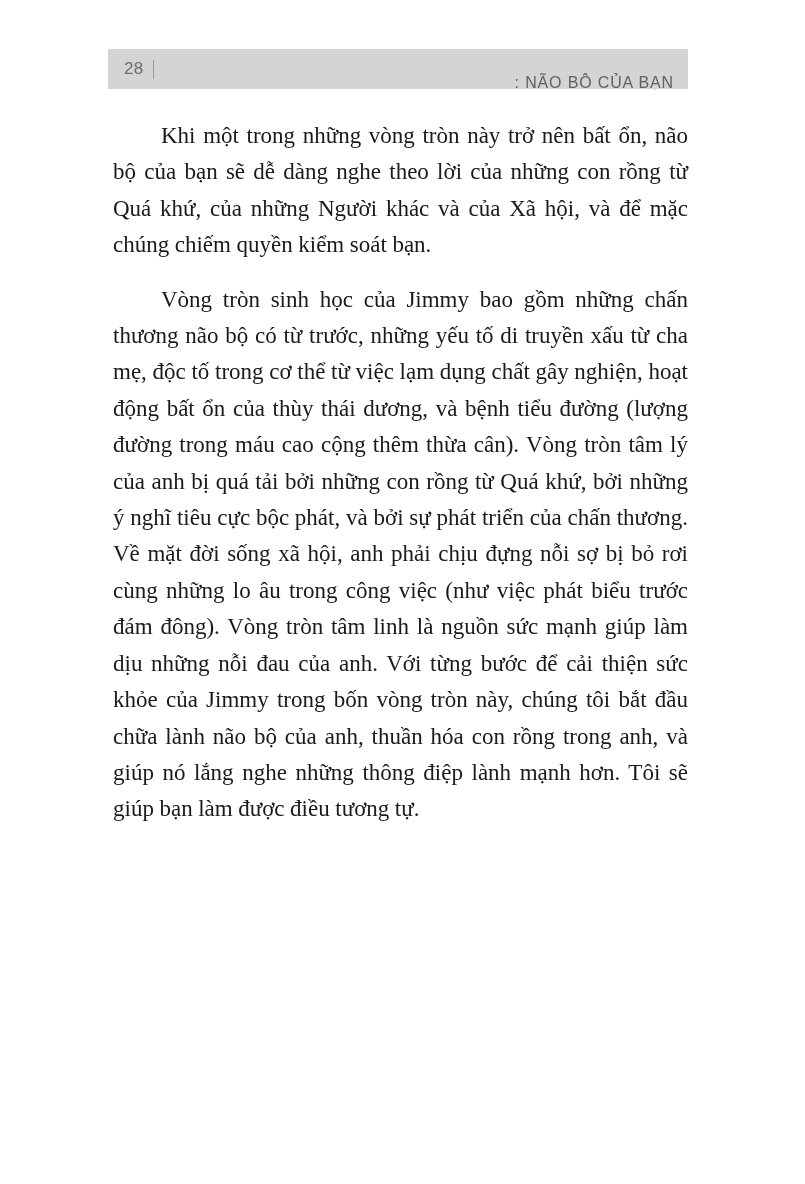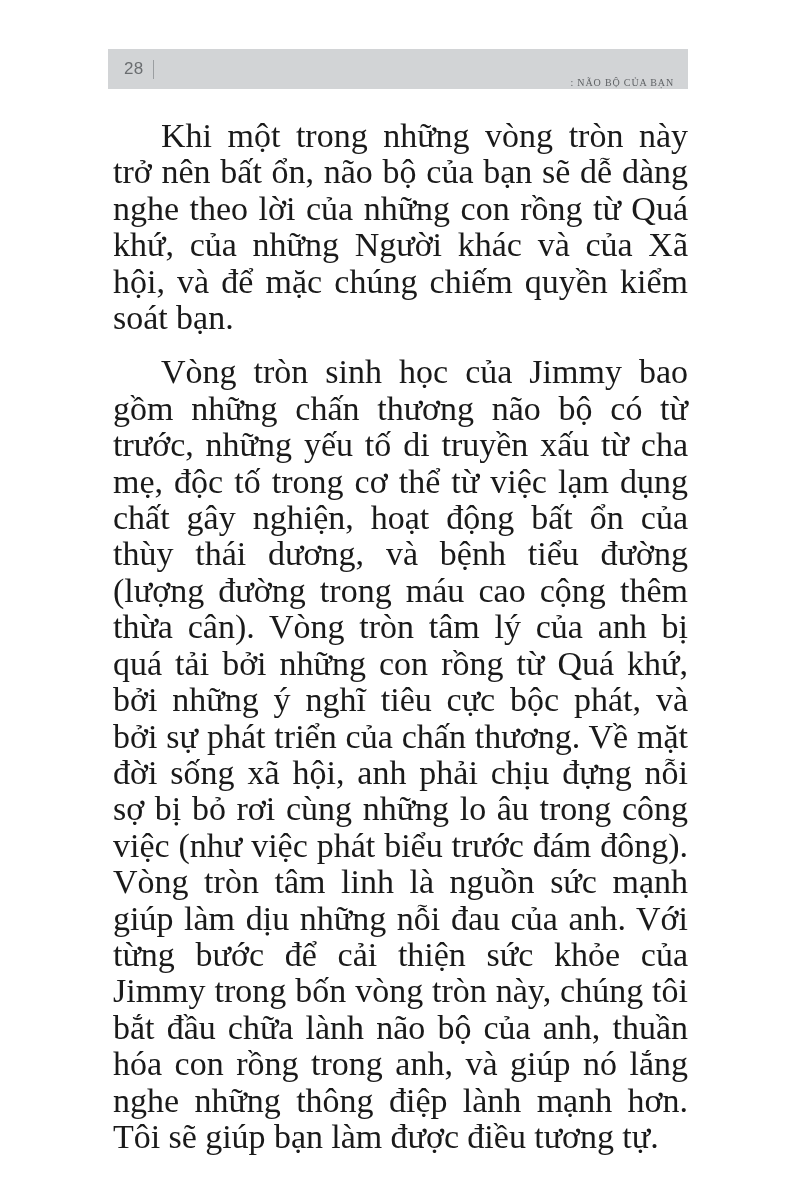--- a/index.html
+++ b/index.html
@@ -63,39 +63,39 @@
     font-weight: 400;
   }
   .header-rule {
     display: inline-block;
     width: 1px;
     height: 19px;
     background: #9b9ea1;
   }
 
   .header-right {
-    font-family: Liberation Serif, serif;
-    font-size: 10px;
+    font-family: Liberation Sans, sans-serif;
+    font-size: 16px;
     color: #5f6265;
     letter-spacing: 0.85px;
     white-space: nowrap;
     margin-top: 27px;
   }
 
   
   .body-text {
     position: absolute;
     left: 113px;
     top: 118px;
     width: 575px;
   }
 
   .body-text p {
     margin: 0;
-    font-size: 34px;
+    font-size: 23px;
     line-height: 36.4px;
     color: #1a1a1a;
     text-align: justify;
     text-justify: inter-word;
     text-indent: 48px;
     hyphens: none;
     word-spacing: -0.2px;
   }
   .body-text p + p {
     margin-top: 18px;

